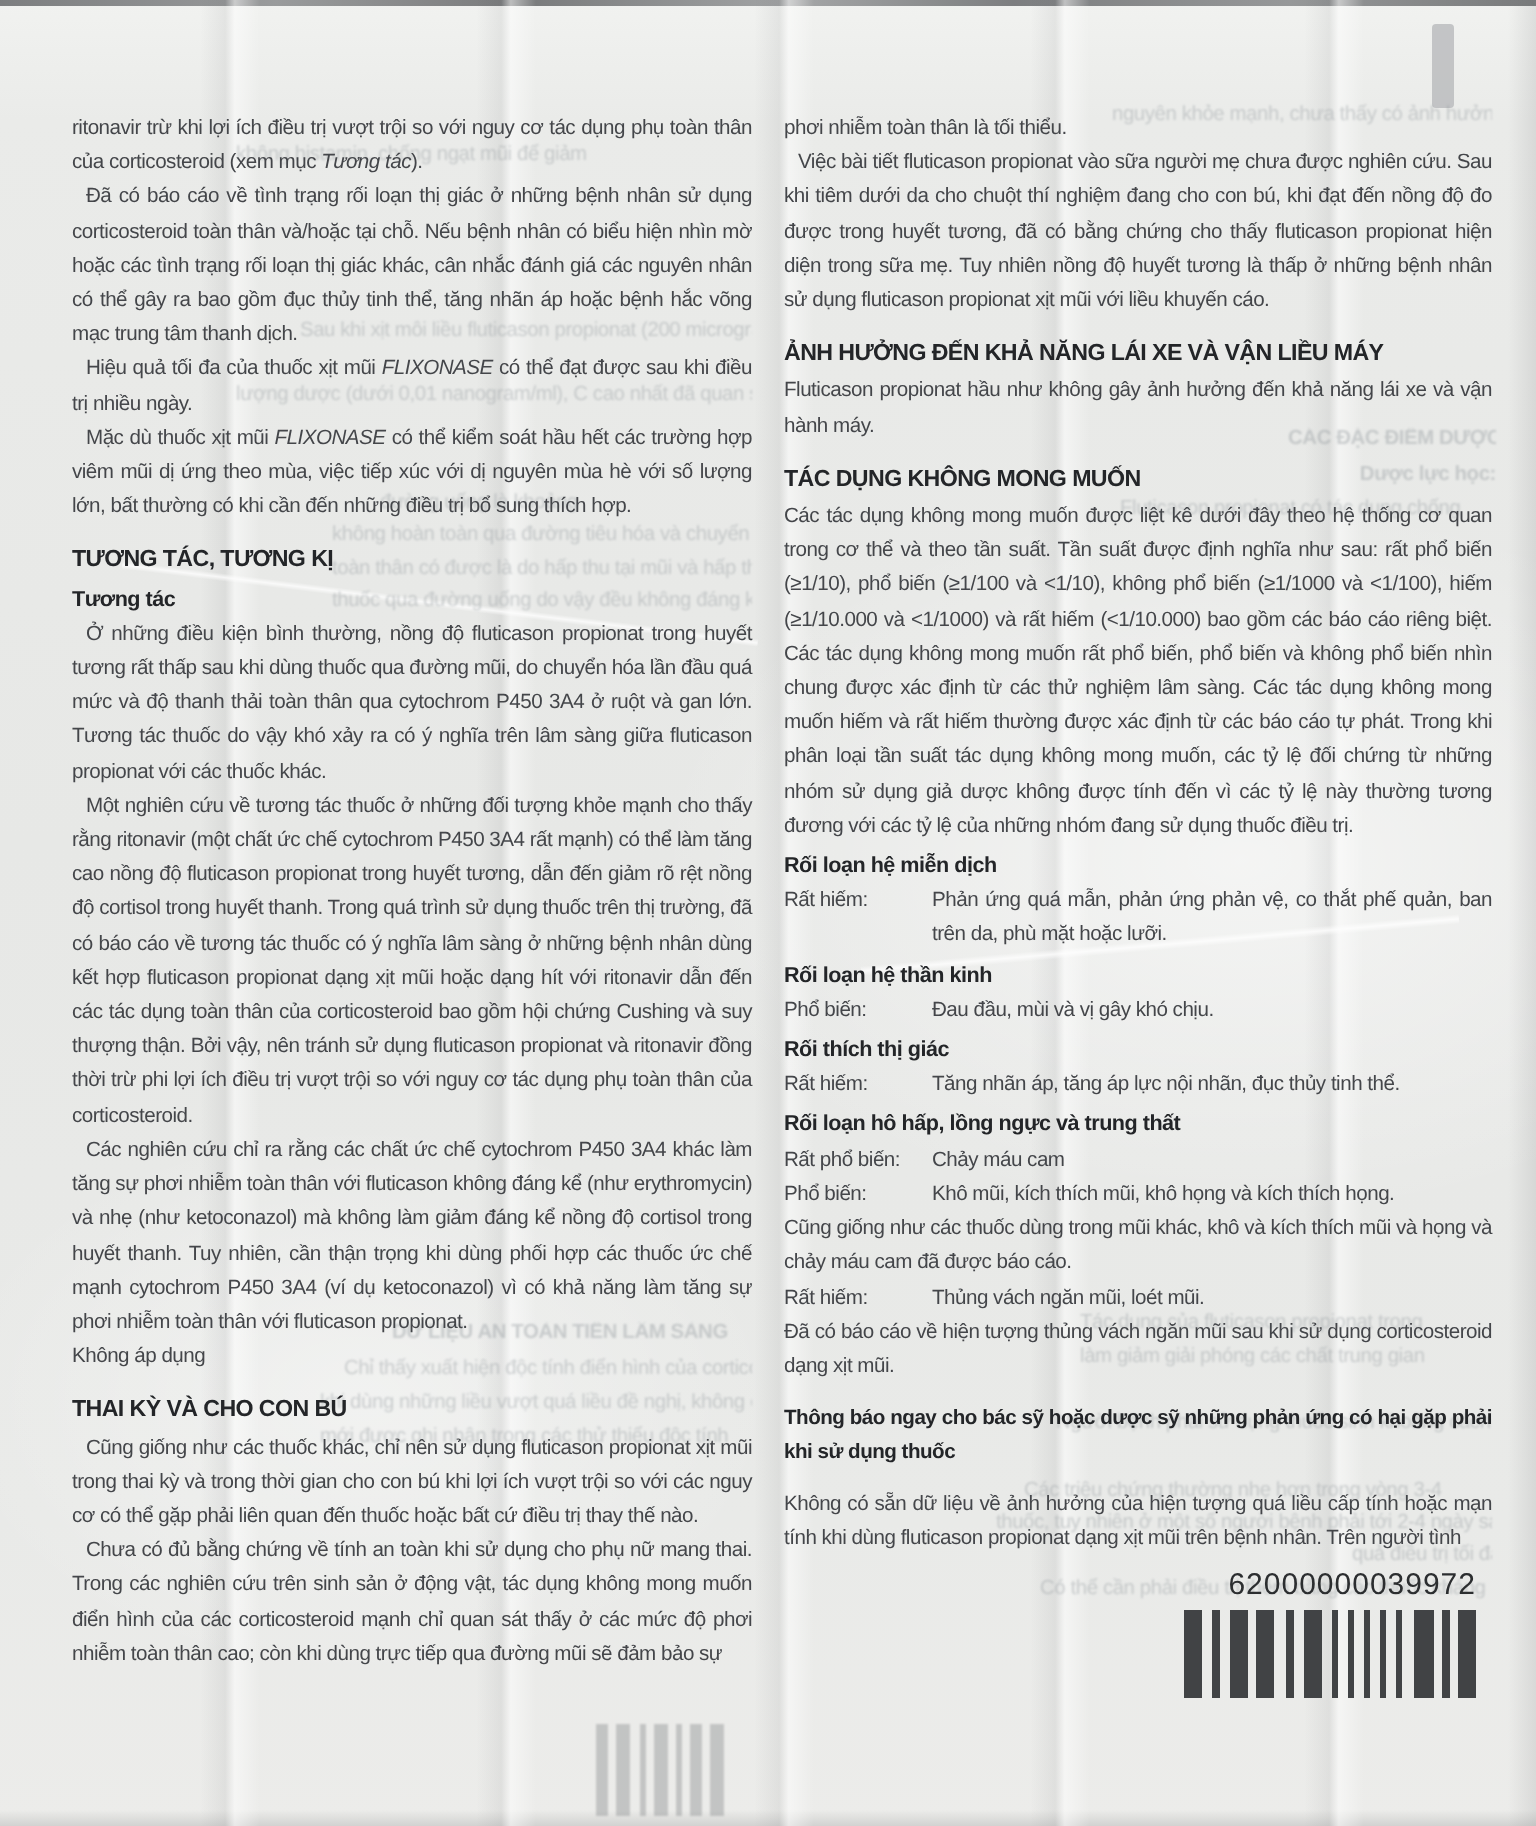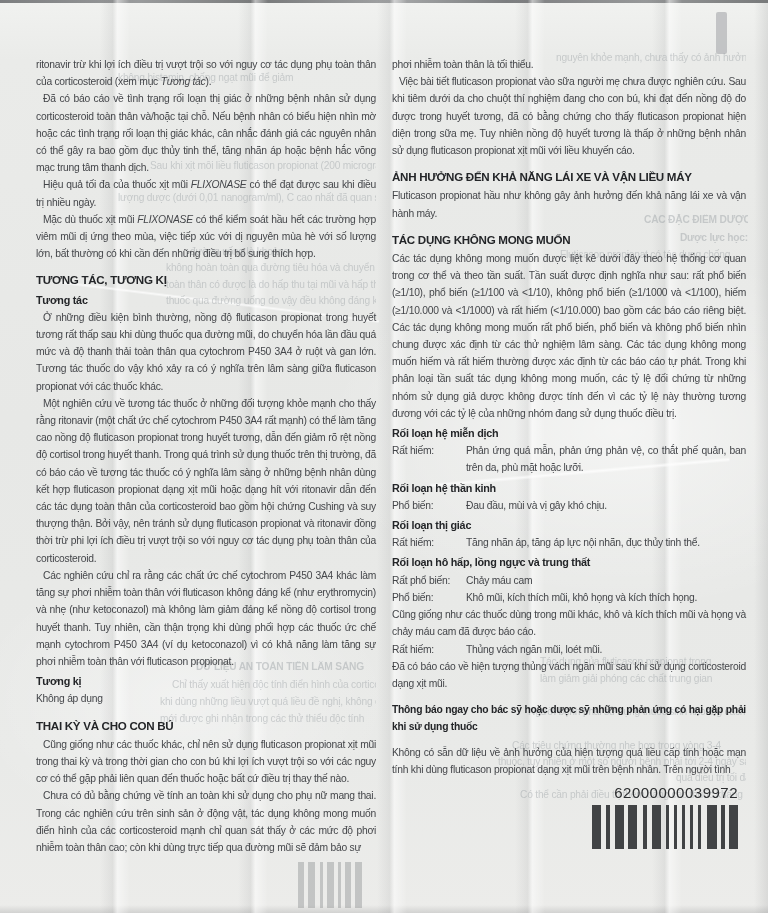--- a/index.html
+++ b/index.html
@@ -109,21 +109,20 @@
   <div class="col" id="col-left">
       <div class="para">ritonavir trừ khi lợi ích điều trị vượt trội so với nguy cơ tác dụng phụ toàn thân của corticosteroid (xem mục <i>Tương tác</i>).</div>
       <div class="para ind">Đã có báo cáo về tình trạng rối loạn thị giác ở những bệnh nhân sử dụng corticosteroid toàn thân và/hoặc tại chỗ. Nếu bệnh nhân có biểu hiện nhìn mờ hoặc các tình trạng rối loạn thị giác khác, cân nhắc đánh giá các nguyên nhân có thể gây ra bao gồm đục thủy tinh thể, tăng nhãn áp hoặc bệnh hắc võng mạc trung tâm thanh dịch.</div>
       <div class="para ind">Hiệu quả tối đa của thuốc xịt mũi <i>FLIXONASE</i> có thể đạt được sau khi điều trị nhiều ngày.</div>
       <div class="para ind">Mặc dù thuốc xịt mũi <i>FLIXONASE</i> có thể kiểm soát hầu hết các trường hợp viêm mũi dị ứng theo mùa, việc tiếp xúc với dị nguyên mùa hè với số lượng lớn, bất thường có khi cần đến những điều trị bổ sung thích hợp.</div>
       <div class="shead">TƯƠNG TÁC, TƯƠNG KỊ</div>
       <div class="subhead">Tương tác</div>
       <div class="para ind">Ở những điều kiện bình thường, nồng độ fluticason propionat trong huyết tương rất thấp sau khi dùng thuốc qua đường mũi, do chuyển hóa lần đầu quá mức và độ thanh thải toàn thân qua cytochrom P450 3A4 ở ruột và gan lớn. Tương tác thuốc do vậy khó xảy ra có ý nghĩa trên lâm sàng giữa fluticason propionat với các thuốc khác.</div>
       <div class="para ind">Một nghiên cứu về tương tác thuốc ở những đối tượng khỏe mạnh cho thấy rằng ritonavir (một chất ức chế cytochrom P450 3A4 rất mạnh) có thể làm tăng cao nồng độ fluticason propionat trong huyết tương, dẫn đến giảm rõ rệt nồng độ cortisol trong huyết thanh. Trong quá trình sử dụng thuốc trên thị trường, đã có báo cáo về tương tác thuốc có ý nghĩa lâm sàng ở những bệnh nhân dùng kết hợp fluticason propionat dạng xịt mũi hoặc dạng hít với ritonavir dẫn đến các tác dụng toàn thân của corticosteroid bao gồm hội chứng Cushing và suy thượng thận. Bởi vậy, nên tránh sử dụng fluticason propionat và ritonavir đồng thời trừ phi lợi ích điều trị vượt trội so với nguy cơ tác dụng phụ toàn thân của corticosteroid.</div>
       <div class="para ind">Các nghiên cứu chỉ ra rằng các chất ức chế cytochrom P450 3A4 khác làm tăng sự phơi nhiễm toàn thân với fluticason không đáng kể (như erythromycin) và nhẹ (như ketoconazol) mà không làm giảm đáng kể nồng độ cortisol trong huyết thanh. Tuy nhiên, cần thận trọng khi dùng phối hợp các thuốc ức chế mạnh cytochrom P450 3A4 (ví dụ ketoconazol) vì có khả năng làm tăng sự phơi nhiễm toàn thân với fluticason propionat.</div>
-      <div class="subhead">Tương kị</div>
       <div class="para">Không áp dụng</div>
       <div class="shead">THAI KỲ VÀ CHO CON BÚ</div>
       <div class="para ind">Cũng giống như các thuốc khác, chỉ nên sử dụng fluticason propionat xịt mũi trong thai kỳ và trong thời gian cho con bú khi lợi ích vượt trội so với các nguy cơ có thể gặp phải liên quan đến thuốc hoặc bất cứ điều trị thay thế nào.</div>
       <div class="para ind">Chưa có đủ bằng chứng về tính an toàn khi sử dụng cho phụ nữ mang thai. Trong các nghiên cứu trên sinh sản ở động vật, tác dụng không mong muốn điển hình của các corticosteroid mạnh chỉ quan sát thấy ở các mức độ phơi nhiễm toàn thân cao; còn khi dùng trực tiếp qua đường mũi sẽ đảm bảo sự</div>
     </div>
   <div class="col" id="col-right">
       <div class="para">phơi nhiễm toàn thân là tối thiểu.</div>
       <div class="para ind">Việc bài tiết fluticason propionat vào sữa người mẹ chưa được nghiên cứu. Sau khi tiêm dưới da cho chuột thí nghiệm đang cho con bú, khi đạt đến nồng độ đo được trong huyết tương, đã có bằng chứng cho thấy fluticason propionat hiện diện trong sữa mẹ. Tuy nhiên nồng độ huyết tương là thấp ở những bệnh nhân sử dụng fluticason propionat xịt mũi với liều khuyến cáo.</div>
       <div class="shead">ẢNH HƯỞNG ĐẾN KHẢ NĂNG LÁI XE VÀ VẬN LIỀU MÁY</div>
       <div class="para">Fluticason propionat hầu như không gây ảnh hưởng đến khả năng lái xe và vận hành máy.</div>
@@ -132,21 +131,21 @@
       <div class="subhead">Rối loạn hệ miễn dịch</div>
       <div class="freq">
         <span class="fl">Rất hiếm:</span>
         <span class="ft">Phản ứng quá mẫn, phản ứng phản vệ, co thắt phế quản, ban trên da, phù mặt hoặc lưỡi.</span>
       </div>
       <div class="subhead">Rối loạn hệ thần kinh</div>
       <div class="freq">
         <span class="fl">Phổ biến:</span>
         <span class="ft">Đau đầu, mùi và vị gây khó chịu.</span>
       </div>
-      <div class="subhead">Rối loạn thị giác</div>
+      <div class="subhead">Rối thích thị giác</div>
       <div class="freq">
         <span class="fl">Rất hiếm:</span>
         <span class="ft">Tăng nhãn áp, tăng áp lực nội nhãn, đục thủy tinh thể.</span>
       </div>
       <div class="subhead">Rối loạn hô hấp, lồng ngực và trung thất</div>
       <div class="freq">
         <span class="fl">Rất phổ biến:</span>
         <span class="ft">Chảy máu cam</span>
       </div>
       <div class="freq">

